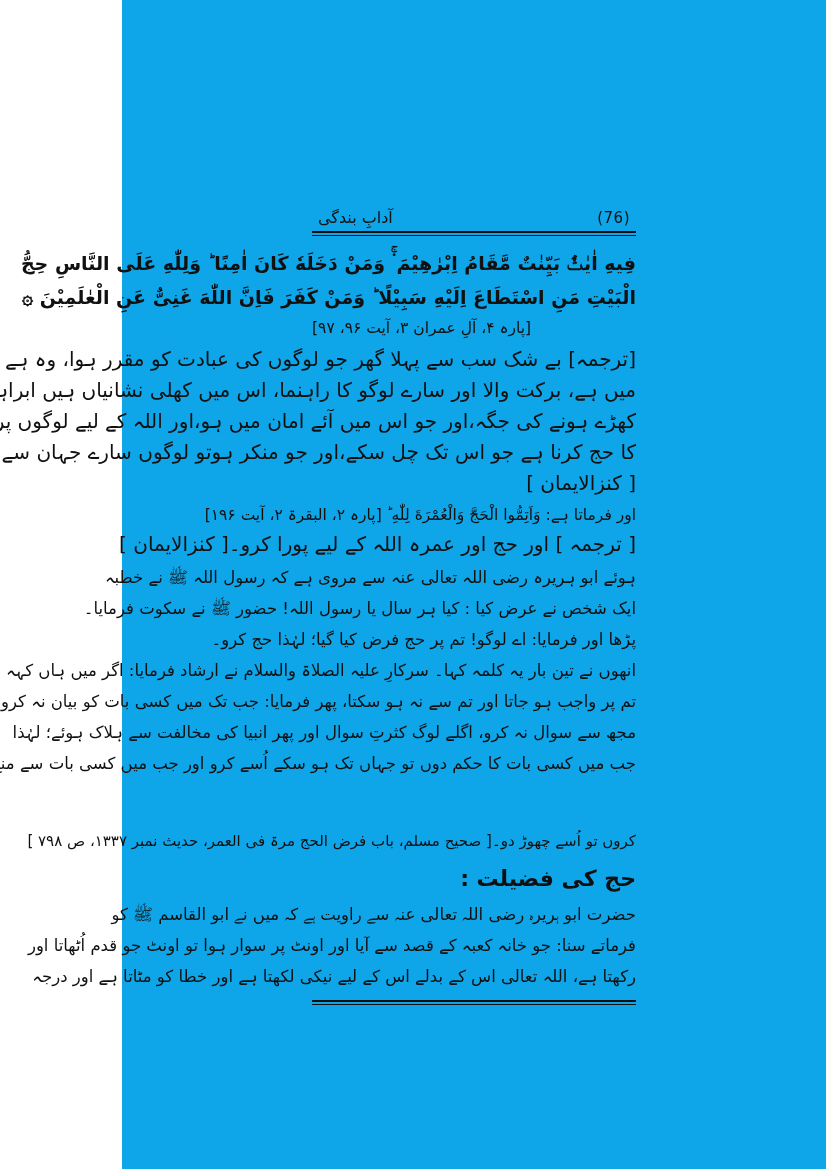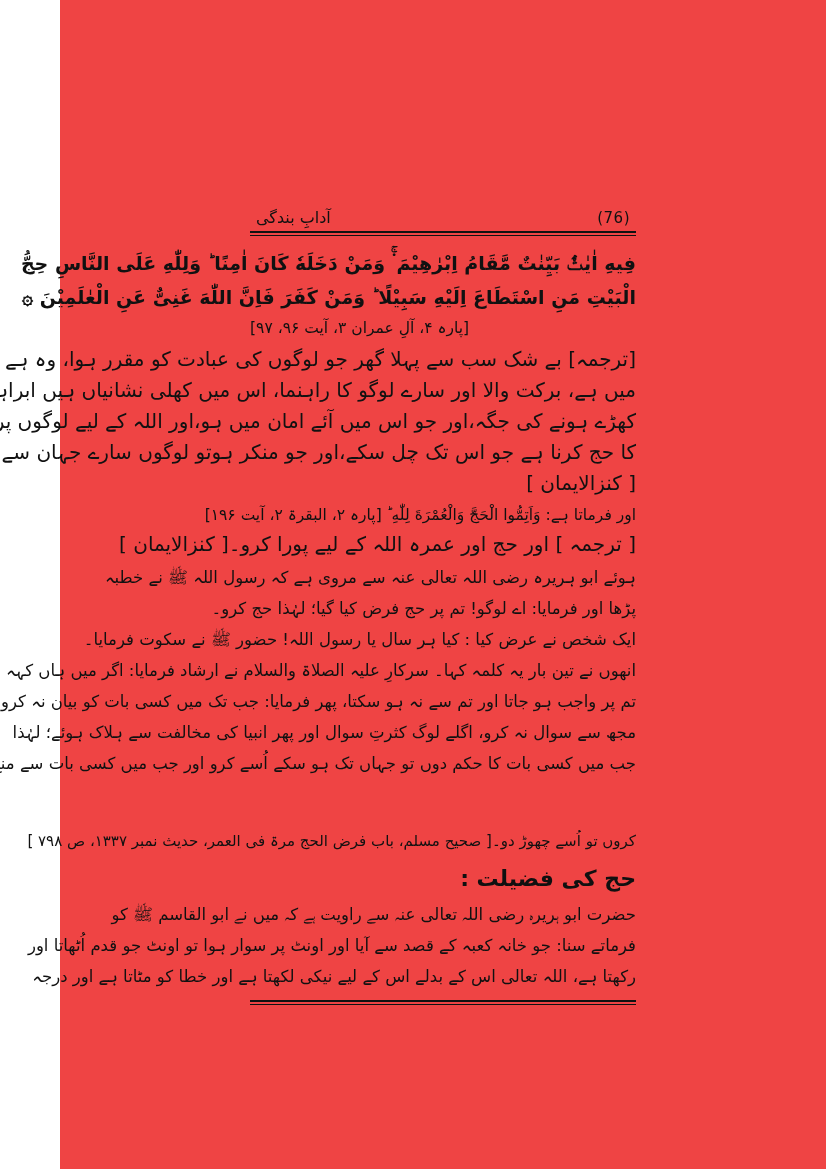--- a/index.html
+++ b/index.html
@@ -10,24 +10,24 @@
   body {
     width: 826px;
     height: 1169px;
     font-family: "DejaVu Sans", sans-serif;
     color: #101010;
     overflow: hidden;
   }
 
   .page {
     position: relative;
-    width: 766px;
+    width: 704px;
     height: 1169px;
     box-sizing: border-box;
-    background: #ef4444;
+    background: #0ea5e9;
   }
 
   .content {
     position: absolute;
     top: 208px;
     right: 190px;
     left: 190px;
   }
 
   
@@ -157,22 +157,22 @@
       <div class="line translation right">[ کنزالایمان ]</div>
     </div>
 
     <div class="para-block">
       <div class="line ayah-ref center">اور فرماتا ہے: وَاَتِمُّوا الْحَجَّ وَالْعُمْرَةَ لِلّٰهِ ؕ [پارہ ۲، البقرۃ ۲، آیت ۱۹۶]</div>
       <div class="line translation left">[ ترجمہ ]  اور حج اور عمرہ اللہ کے لیے پورا کرو۔[ کنزالایمان ]</div>
     </div>
 
     <div class="para-block">
       <div class="line narration">ہوئے ابو ہریرہ رضی اللہ تعالی عنہ سے مروی ہے کہ رسول اللہ ﷺ نے خطبہ</div>
+      <div class="line narration">ایک شخص نے عرض کیا : کیا ہر سال یا رسول اللہ! حضور ﷺ نے سکوت فرمایا۔</div>
       <div class="line narration right">پڑھا اور فرمایا: اے لوگو! تم پر حج فرض کیا گیا؛ لہٰذا حج کرو۔</div>
-      <div class="line narration">ایک شخص نے عرض کیا : کیا ہر سال یا رسول اللہ! حضور ﷺ نے سکوت فرمایا۔</div>
       <div class="line narration">انھوں نے تین بار یہ کلمہ کہا۔ سرکارِ علیہ الصلاۃ والسلام نے ارشاد فرمایا: اگر میں ہاں کہہ دیتا تو</div>
       <div class="line narration">تم پر واجب ہو جاتا اور تم سے نہ ہو سکتا، پھر فرمایا: جب تک میں کسی بات کو بیان نہ کروں تم</div>
       <div class="line narration">مجھ سے سوال نہ کرو، اگلے لوگ کثرتِ سوال اور پھر انبیا کی مخالفت سے ہلاک ہوئے؛ لہٰذا</div>
       <div class="line narration">جب میں کسی بات کا حکم دوں تو جہاں تک ہو سکے اُسے کرو اور جب میں کسی بات سے منع</div>
       <div class="line source-ref">کروں تو اُسے چھوڑ دو۔[ صحیح مسلم، باب فرض الحج مرۃ فی العمر، حدیث نمبر ۱۳۳۷، ص ۷۹۸ ]</div>
     </div>
 
     <div class="section-heading">حج کی فضیلت :</div>
 
     <div class="para-block">

